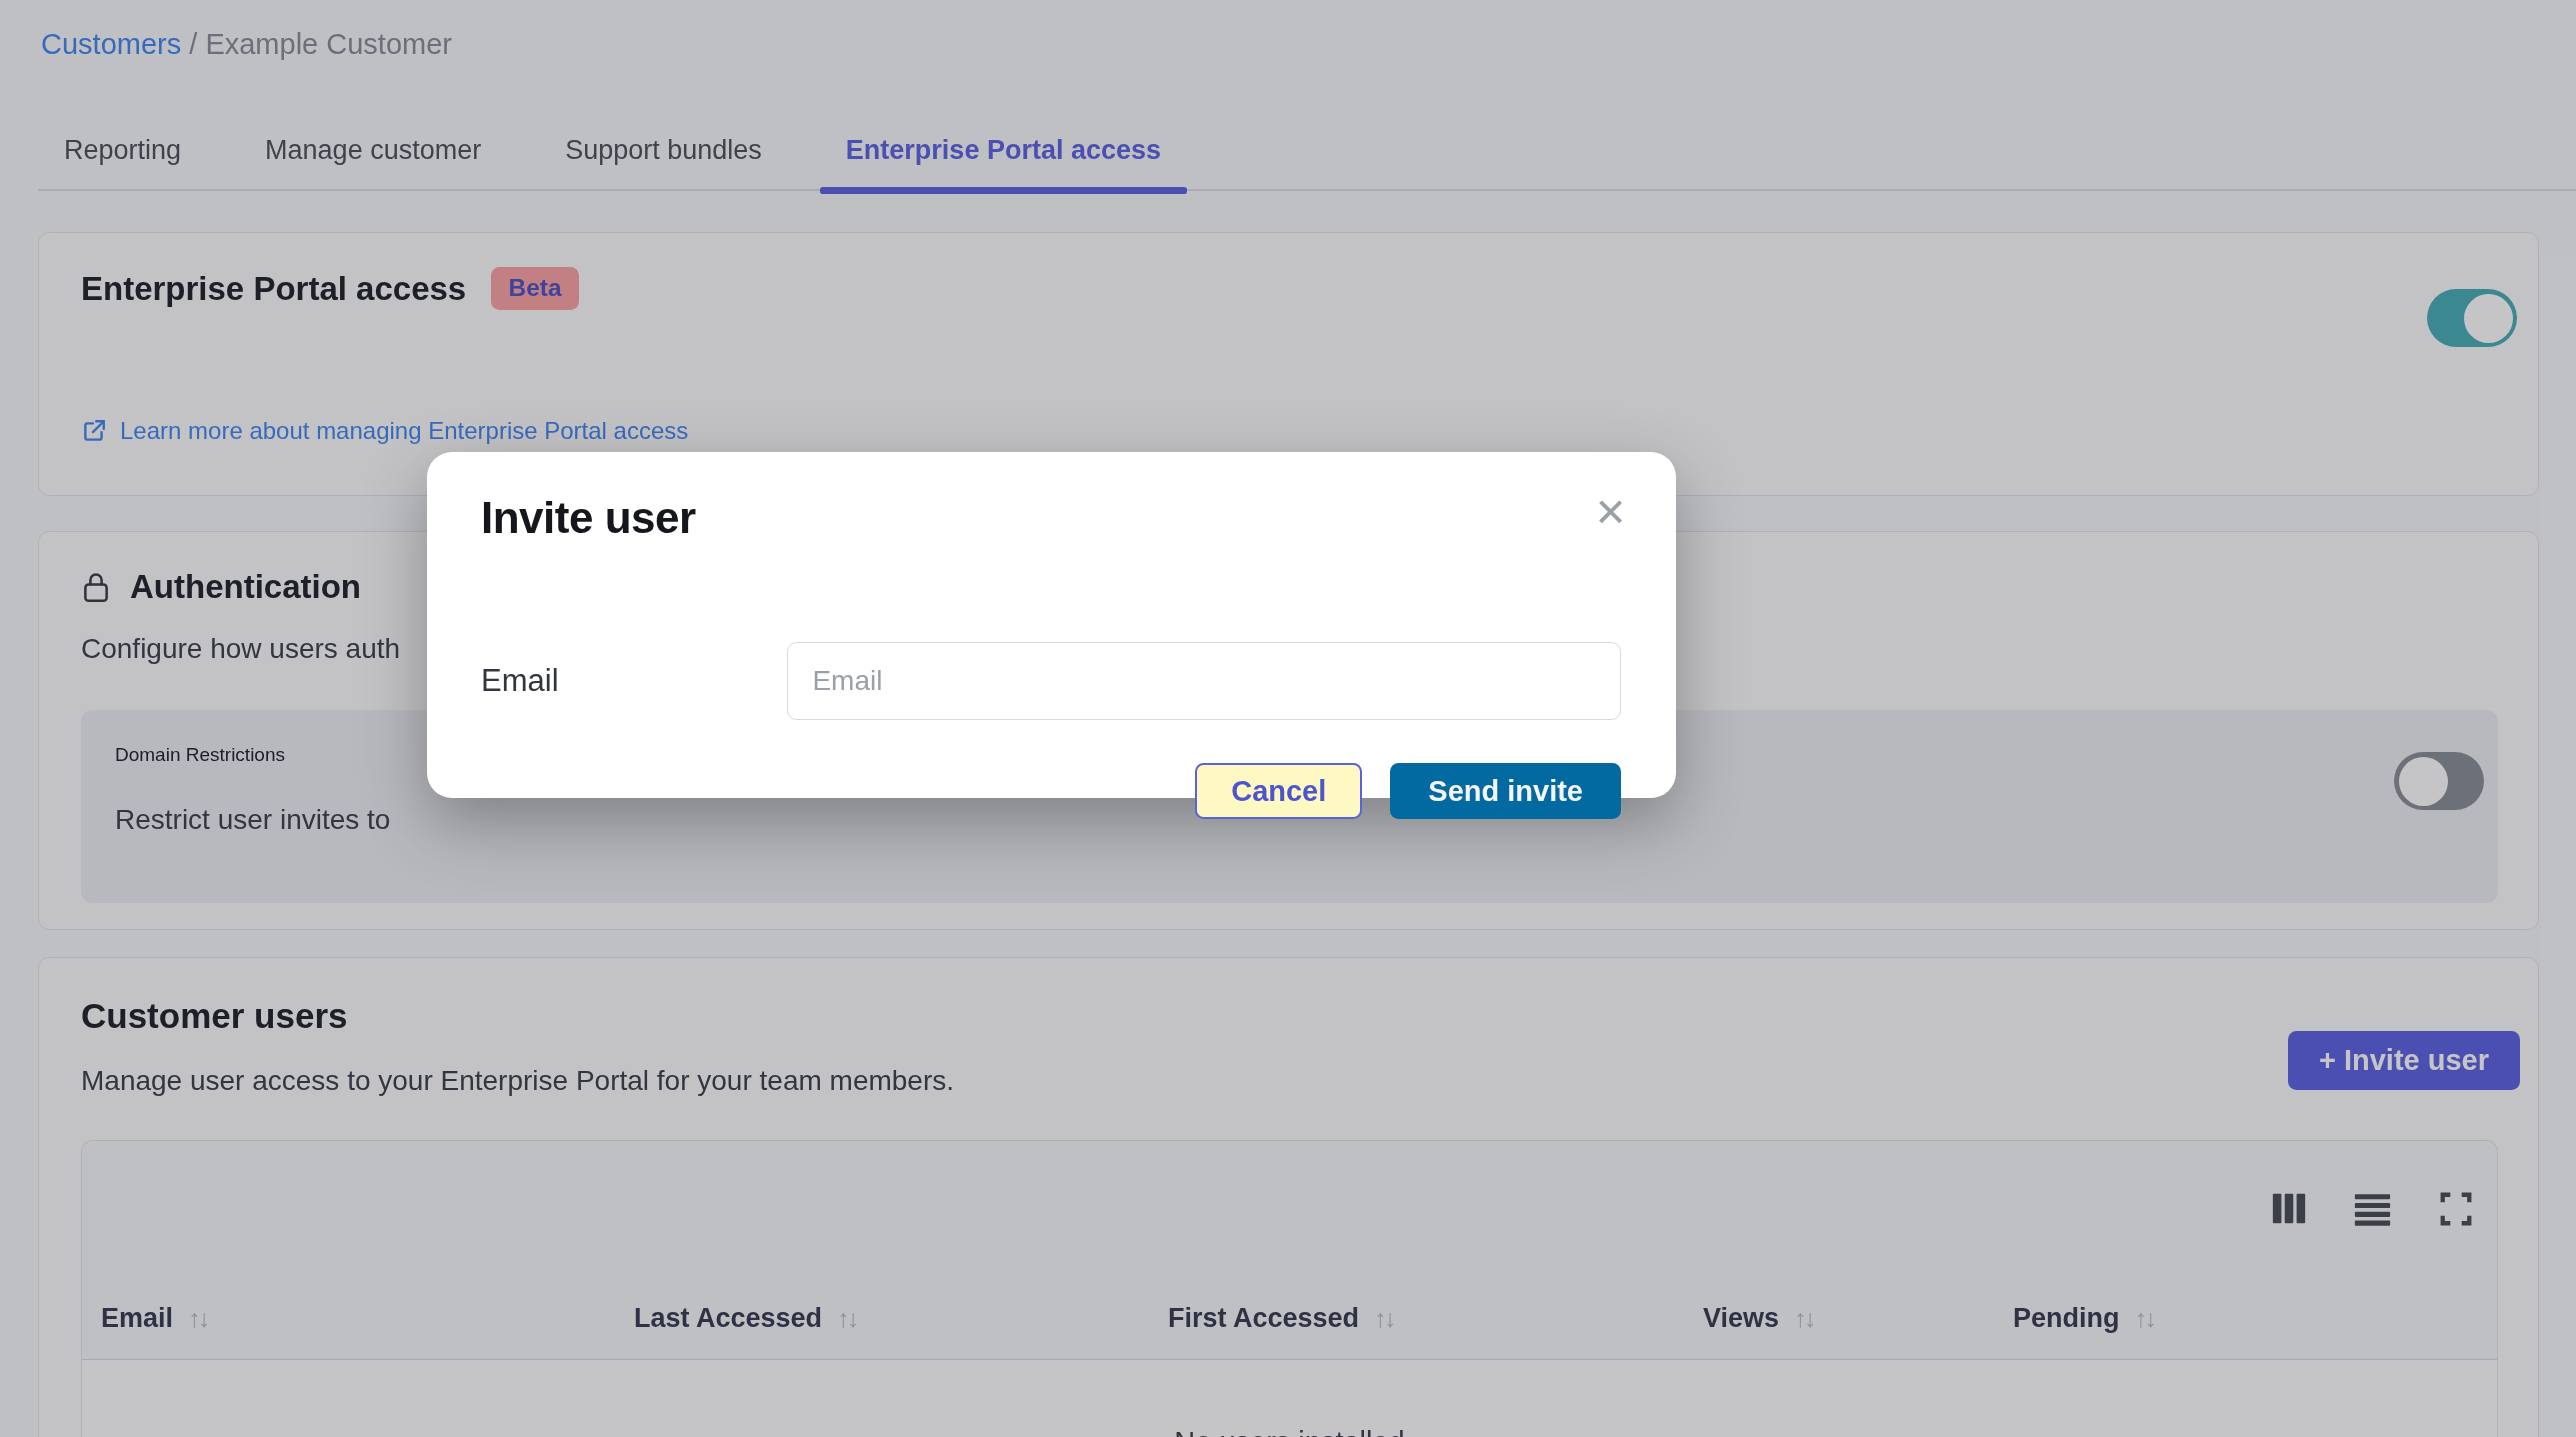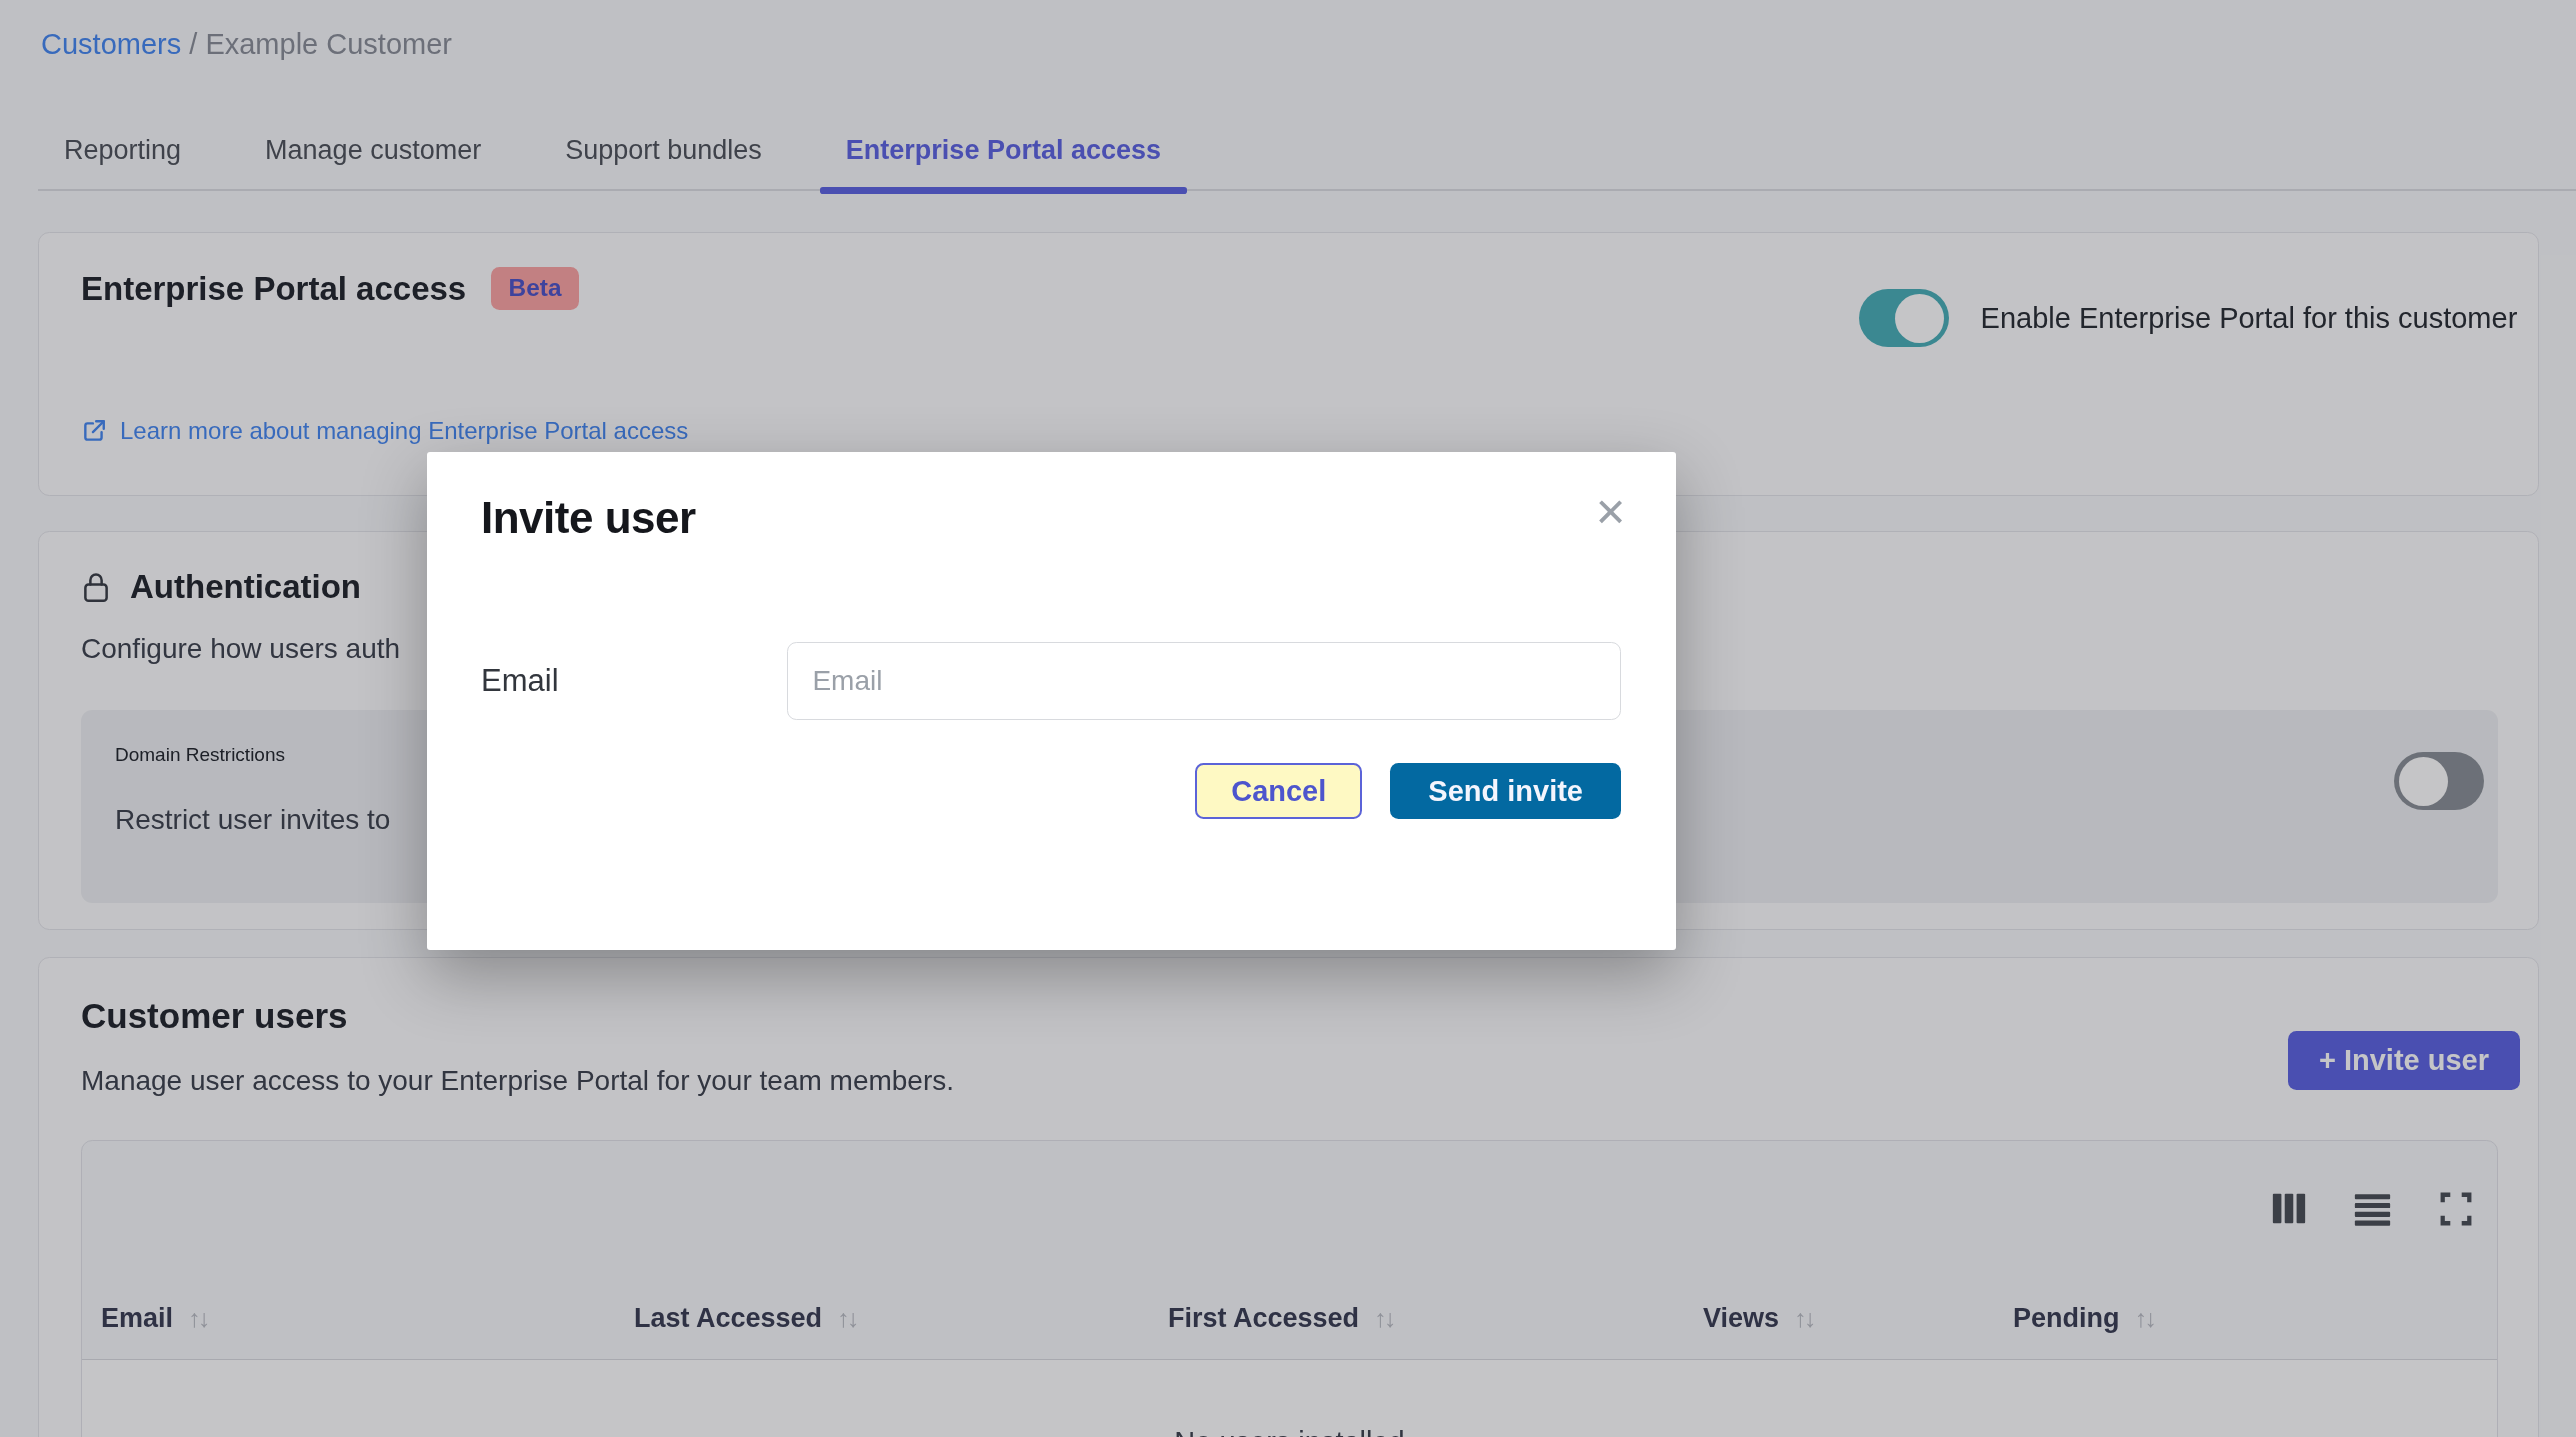--- a/index.html
+++ b/index.html
@@ -79,22 +79,22 @@
   .th { display:flex; align-items:center; gap:15px; padding-left:19px; cursor:pointer; flex:none; }
   .th-email { width:533px; } .th-last { width:534px; } .th-first { width:535px; }
   .th-views { width:310px; } .th-pending { flex:1; }
   .sort-glyph { font-size:25px; color:#b9bcc4; letter-spacing:-2.8px; font-weight:400; }
   .table-body { background:#ffffff; height:348px; position:relative; }
   .empty-state { position:absolute; top:66px; left:0; right:0; text-align:center;
                  font-size:29px; font-weight:500; color:#3f4450; }
 
   
   .backdrop { position:absolute; inset:0; background:rgba(12,14,19,0.24); z-index:40; }
-  .modal { position:absolute; left:427px; top:452px; width:1249px; height:498px;
-           background:#ffffff; border-radius:3px; z-index:50;
+  .modal { position:absolute; left:427px; top:452px; width:1249px; height:346px;
+           background:#ffffff; border-radius:25px; z-index:50;
            box-shadow:0 24.4px 66px rgba(0,0,0,0.30); }
   .modal-title { position:absolute; left:54px; top:41px; font-size:44px; font-weight:700;
                  color:#15171c; letter-spacing:-0.5px; }
   .modal-close { position:absolute; right:49px; top:41px; font-size:39px; color:#9aa0a8;
                  font-weight:300; cursor:pointer; line-height:1; }
   .modal-form { position:absolute; left:54px; right:55px; top:190px; display:flex; align-items:center; }
   .modal-label { width:306px; font-size:31px; font-weight:500; color:#32363d; flex:none; }
   .modal-input { flex:1; height:78px; border:1.9px solid #d8dade; border-radius:9.4px;
                  font-size:28px; padding:0 24.4px; color:#333; outline:none;
                  font-family:"Liberation Sans", sans-serif; }
@@ -135,21 +135,20 @@
           <path d="M14 3h7v7"></path>
             <path d="M21 3L11 13"></path>
         </svg>
       </span>
       <span>Learn more about managing Enterprise Portal access</span>
     </div>
     <div class="portal-toggle-row">
       <div class="switch on">
           <div class="knob"></div>
         </div>
-      <span class="toggle-label">Enable Enterprise Portal for this customer</span>
     </div>
   </div>
 
   <div class="card" id="card-auth">
     <div class="auth-title-row">
       <span style="display:flex;">
         <svg width="30" height="34" viewBox="0 0 24 27" fill="none" stroke="#3a3f47" stroke-width="2" stroke-linecap="round">
           <rect x="3.5" y="11.5" width="17" height="13" rx="2.5"></rect>
           <path d="M7.5 11.5V8a4.5 4.5 0 0 1 9 0v3.5"></path>
         </svg>

